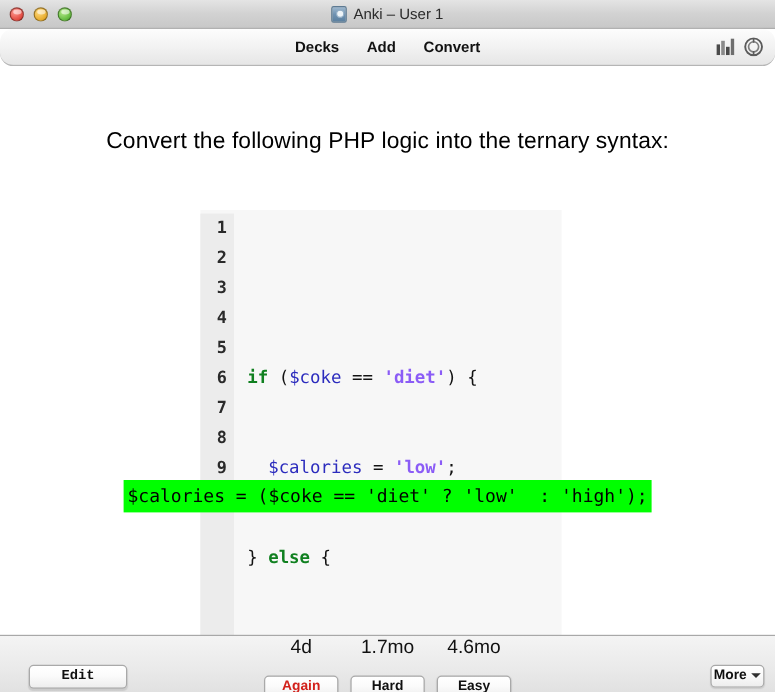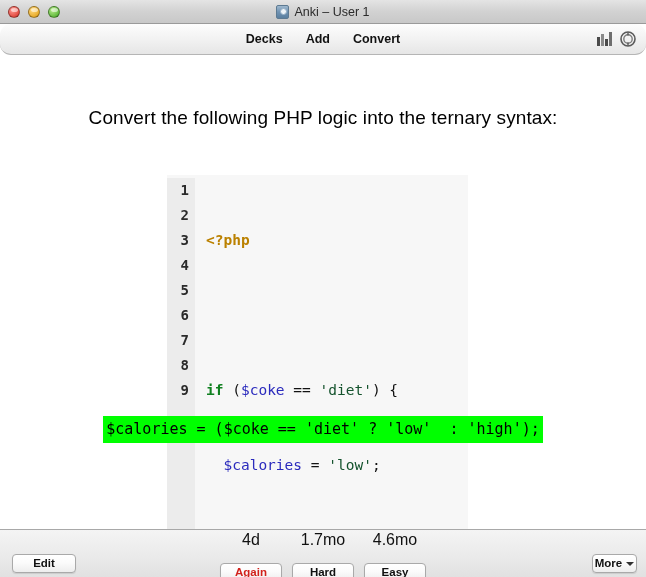--- a/index.html
+++ b/index.html
@@ -167,28 +167,28 @@
   .code-lines {
     flex: 1 1 auto;
     padding-left: 11px;
     white-space: pre;
     color: #1a1a1a;
   }
   .code-lines .ln { display: block; min-height: 25px; }
   .tok-php   { color: #bb8100; font-weight: bold; }
   .tok-kw    { color: #108020; font-weight: bold; }
   .tok-var   { color: #2b2bbd; }
-  .tok-str   { color: #14532d; }
+  .tok-str   { color: #8b5cf6; font-weight: bold; }
   .tok-punc  { color: #121212; }
 
   
   .answer-wrap {
     position: absolute;
     left: 0; right: 0;
-    top: 361px;
+    top: 345px;
     text-align: center;
   }
   .answer {
     display: inline-block;
     background: #00ff00;
     color: #000000;
     font-family: "DejaVu Sans Mono", "Liberation Mono", monospace;
     font-size: 15px;
     line-height: 23px;
     padding: 2px 3px;
@@ -241,23 +241,24 @@
   .ease-btn.again { color: #d2211b; }
   .ease-btn.good  { color: #118020; }
   .ease-btn.focused {
     outline: 2px solid #70a8de;
     outline-offset: 1px;
     border-color: #8aa9c4;
     border-radius: 4px;
   }
   .edit-btn {
     position: absolute;
-    left: 12px;
+    left: 24px;
     top: 24px;
-    width: 64px;
+    width: 82px;
+    font-family: Liberation Mono, monospace;
   }
   .more-btn {
     position: absolute;
     right: 9px;
     top: 24px;
     width: 45px;
   }
   .caret {
     display: inline-block;
     margin-left: 4px;
@@ -321,21 +322,20 @@
         <div>2</div>
         <div>3</div>
         <div>4</div>
         <div>5</div>
         <div>6</div>
         <div>7</div>
         <div>8</div>
         <div>9</div>
       </div>
       <div class="code-lines">
-        <span class="ln"><span class="tok-php">&lt;?php</span></span>
         <span class="ln">&nbsp;</span>
         <span class="ln"><span class="tok-kw">if</span><span class="tok-punc"> (</span><span class="tok-var">$coke</span><span class="tok-punc"> == </span><span class="tok-str">'diet'</span><span class="tok-punc">) {</span></span>
         <span class="ln"><span class="tok-punc">  </span><span class="tok-var">$calories</span><span class="tok-punc"> = </span><span class="tok-str">'low'</span><span class="tok-punc">;</span></span>
         <span class="ln"><span class="tok-punc">} </span><span class="tok-kw">else</span><span class="tok-punc"> {</span></span>
         
         
         
         
       </div>
     </div>

